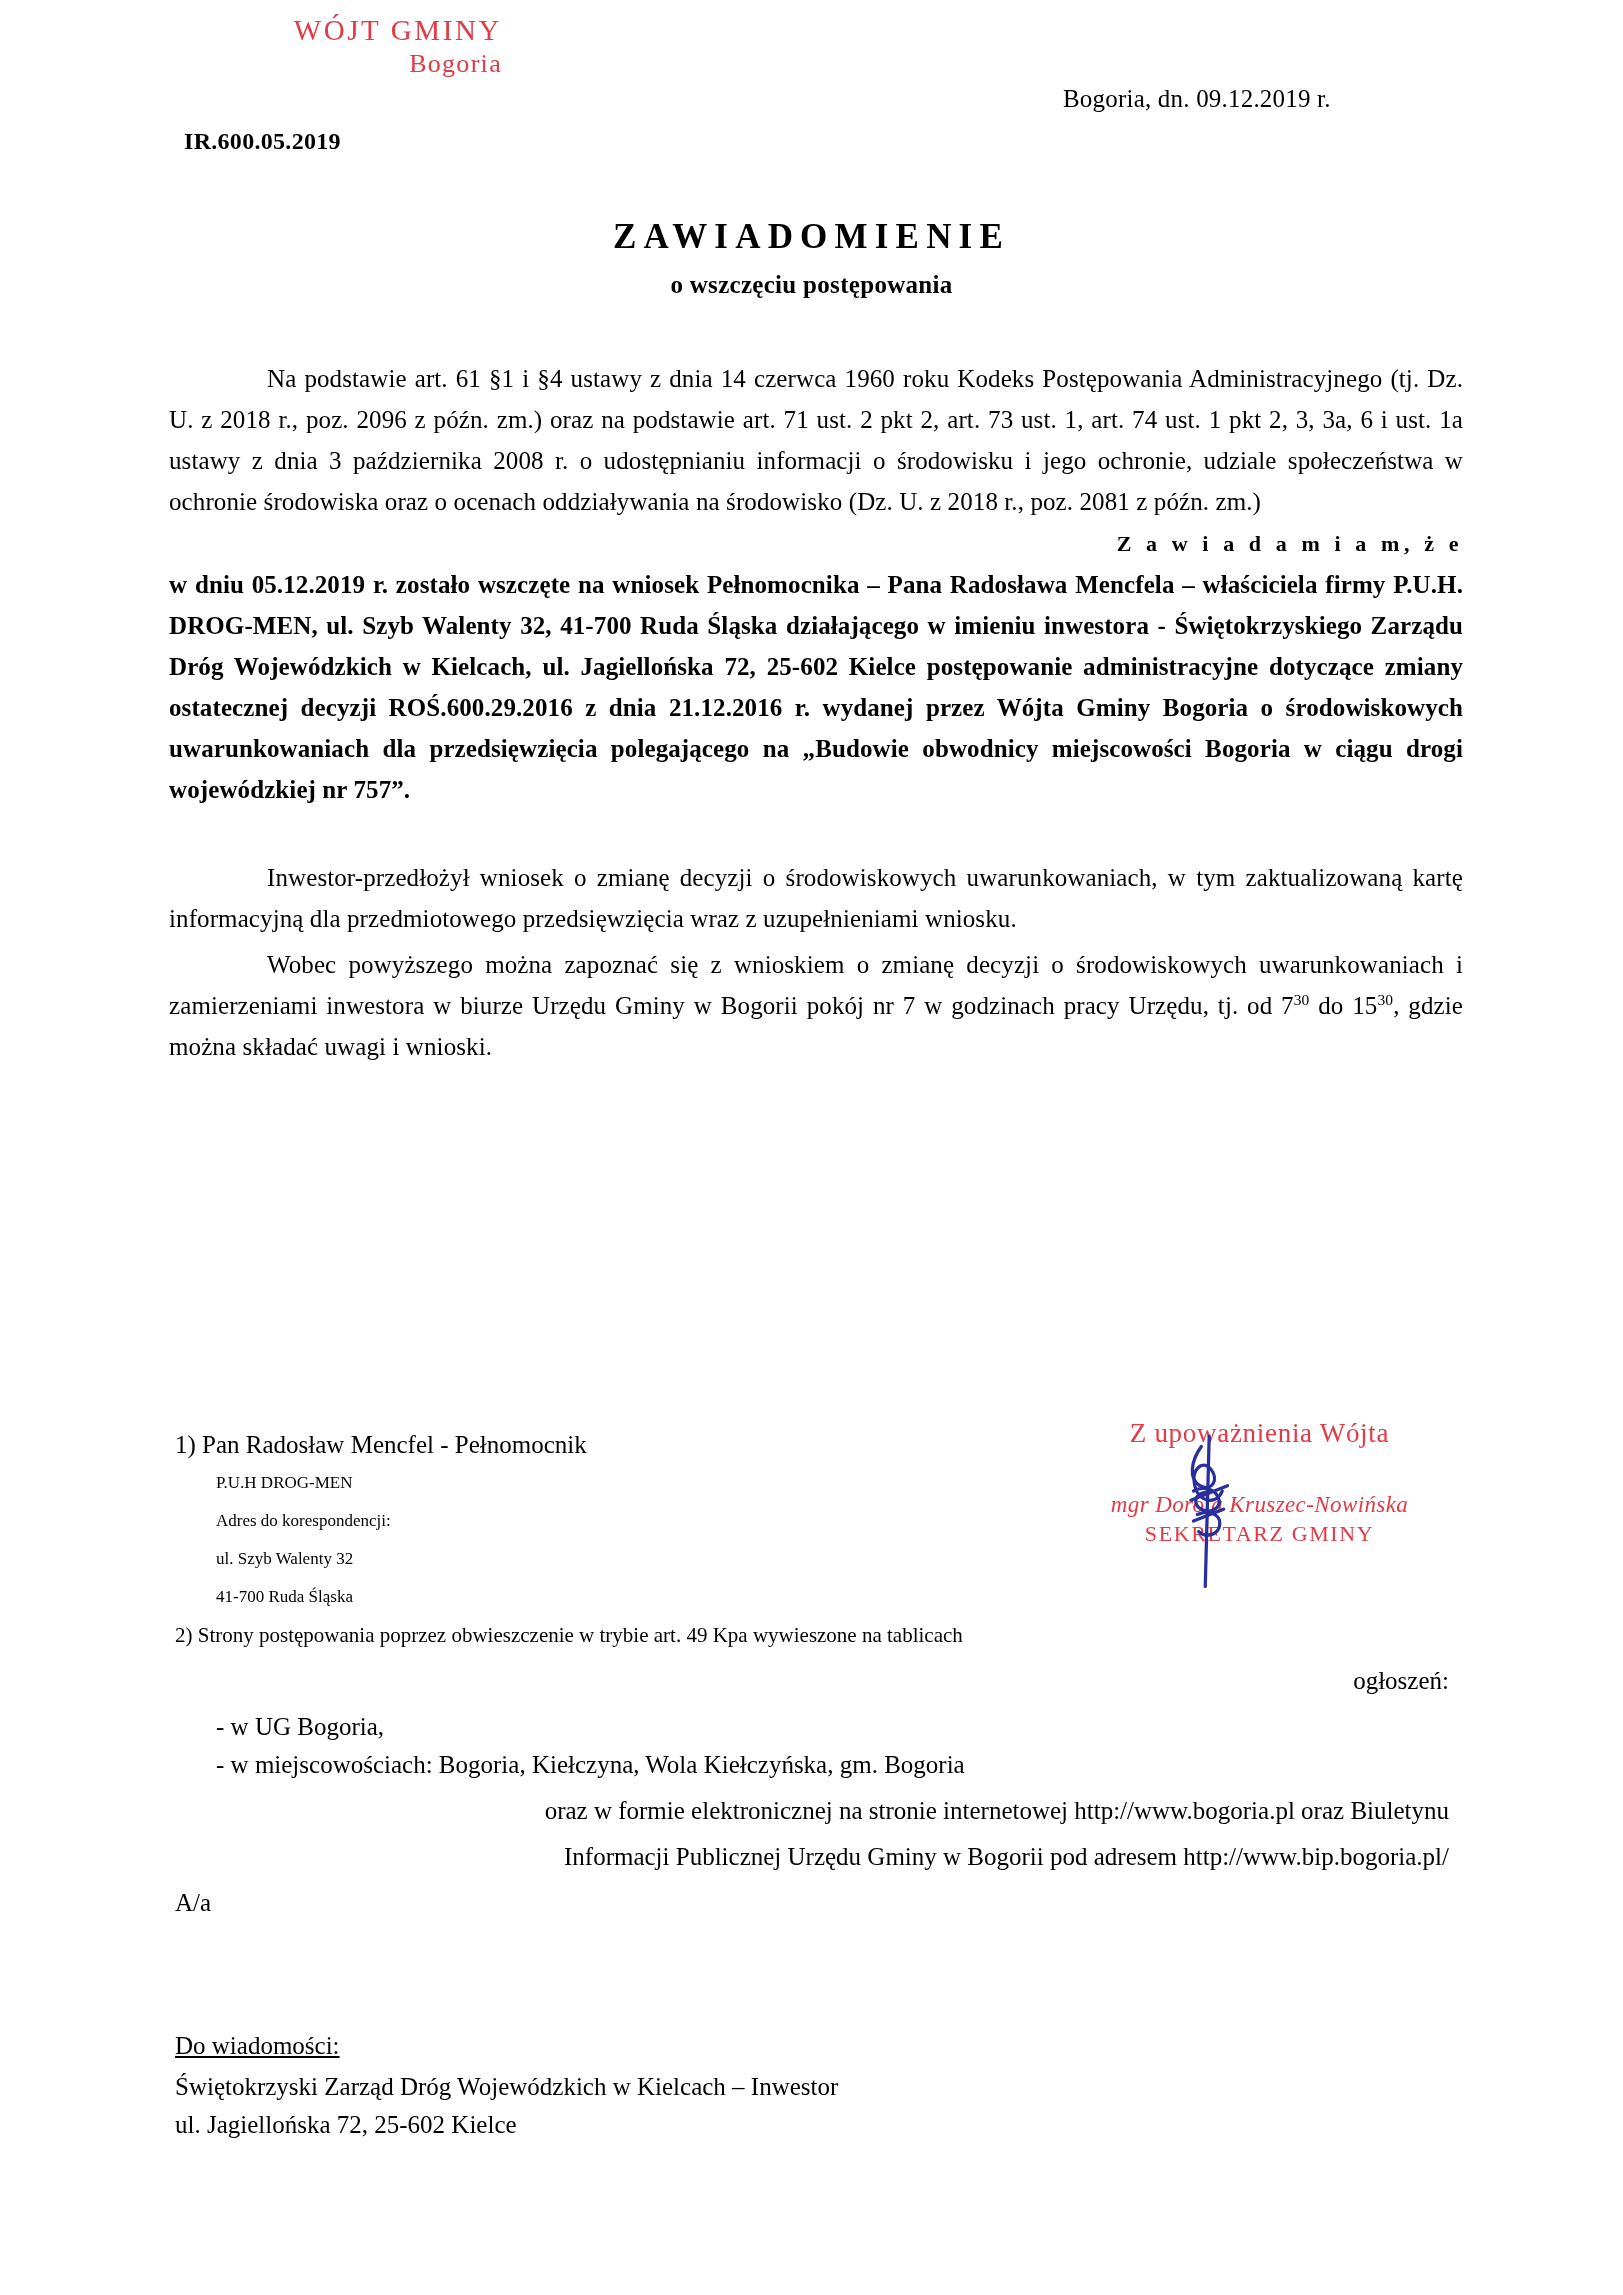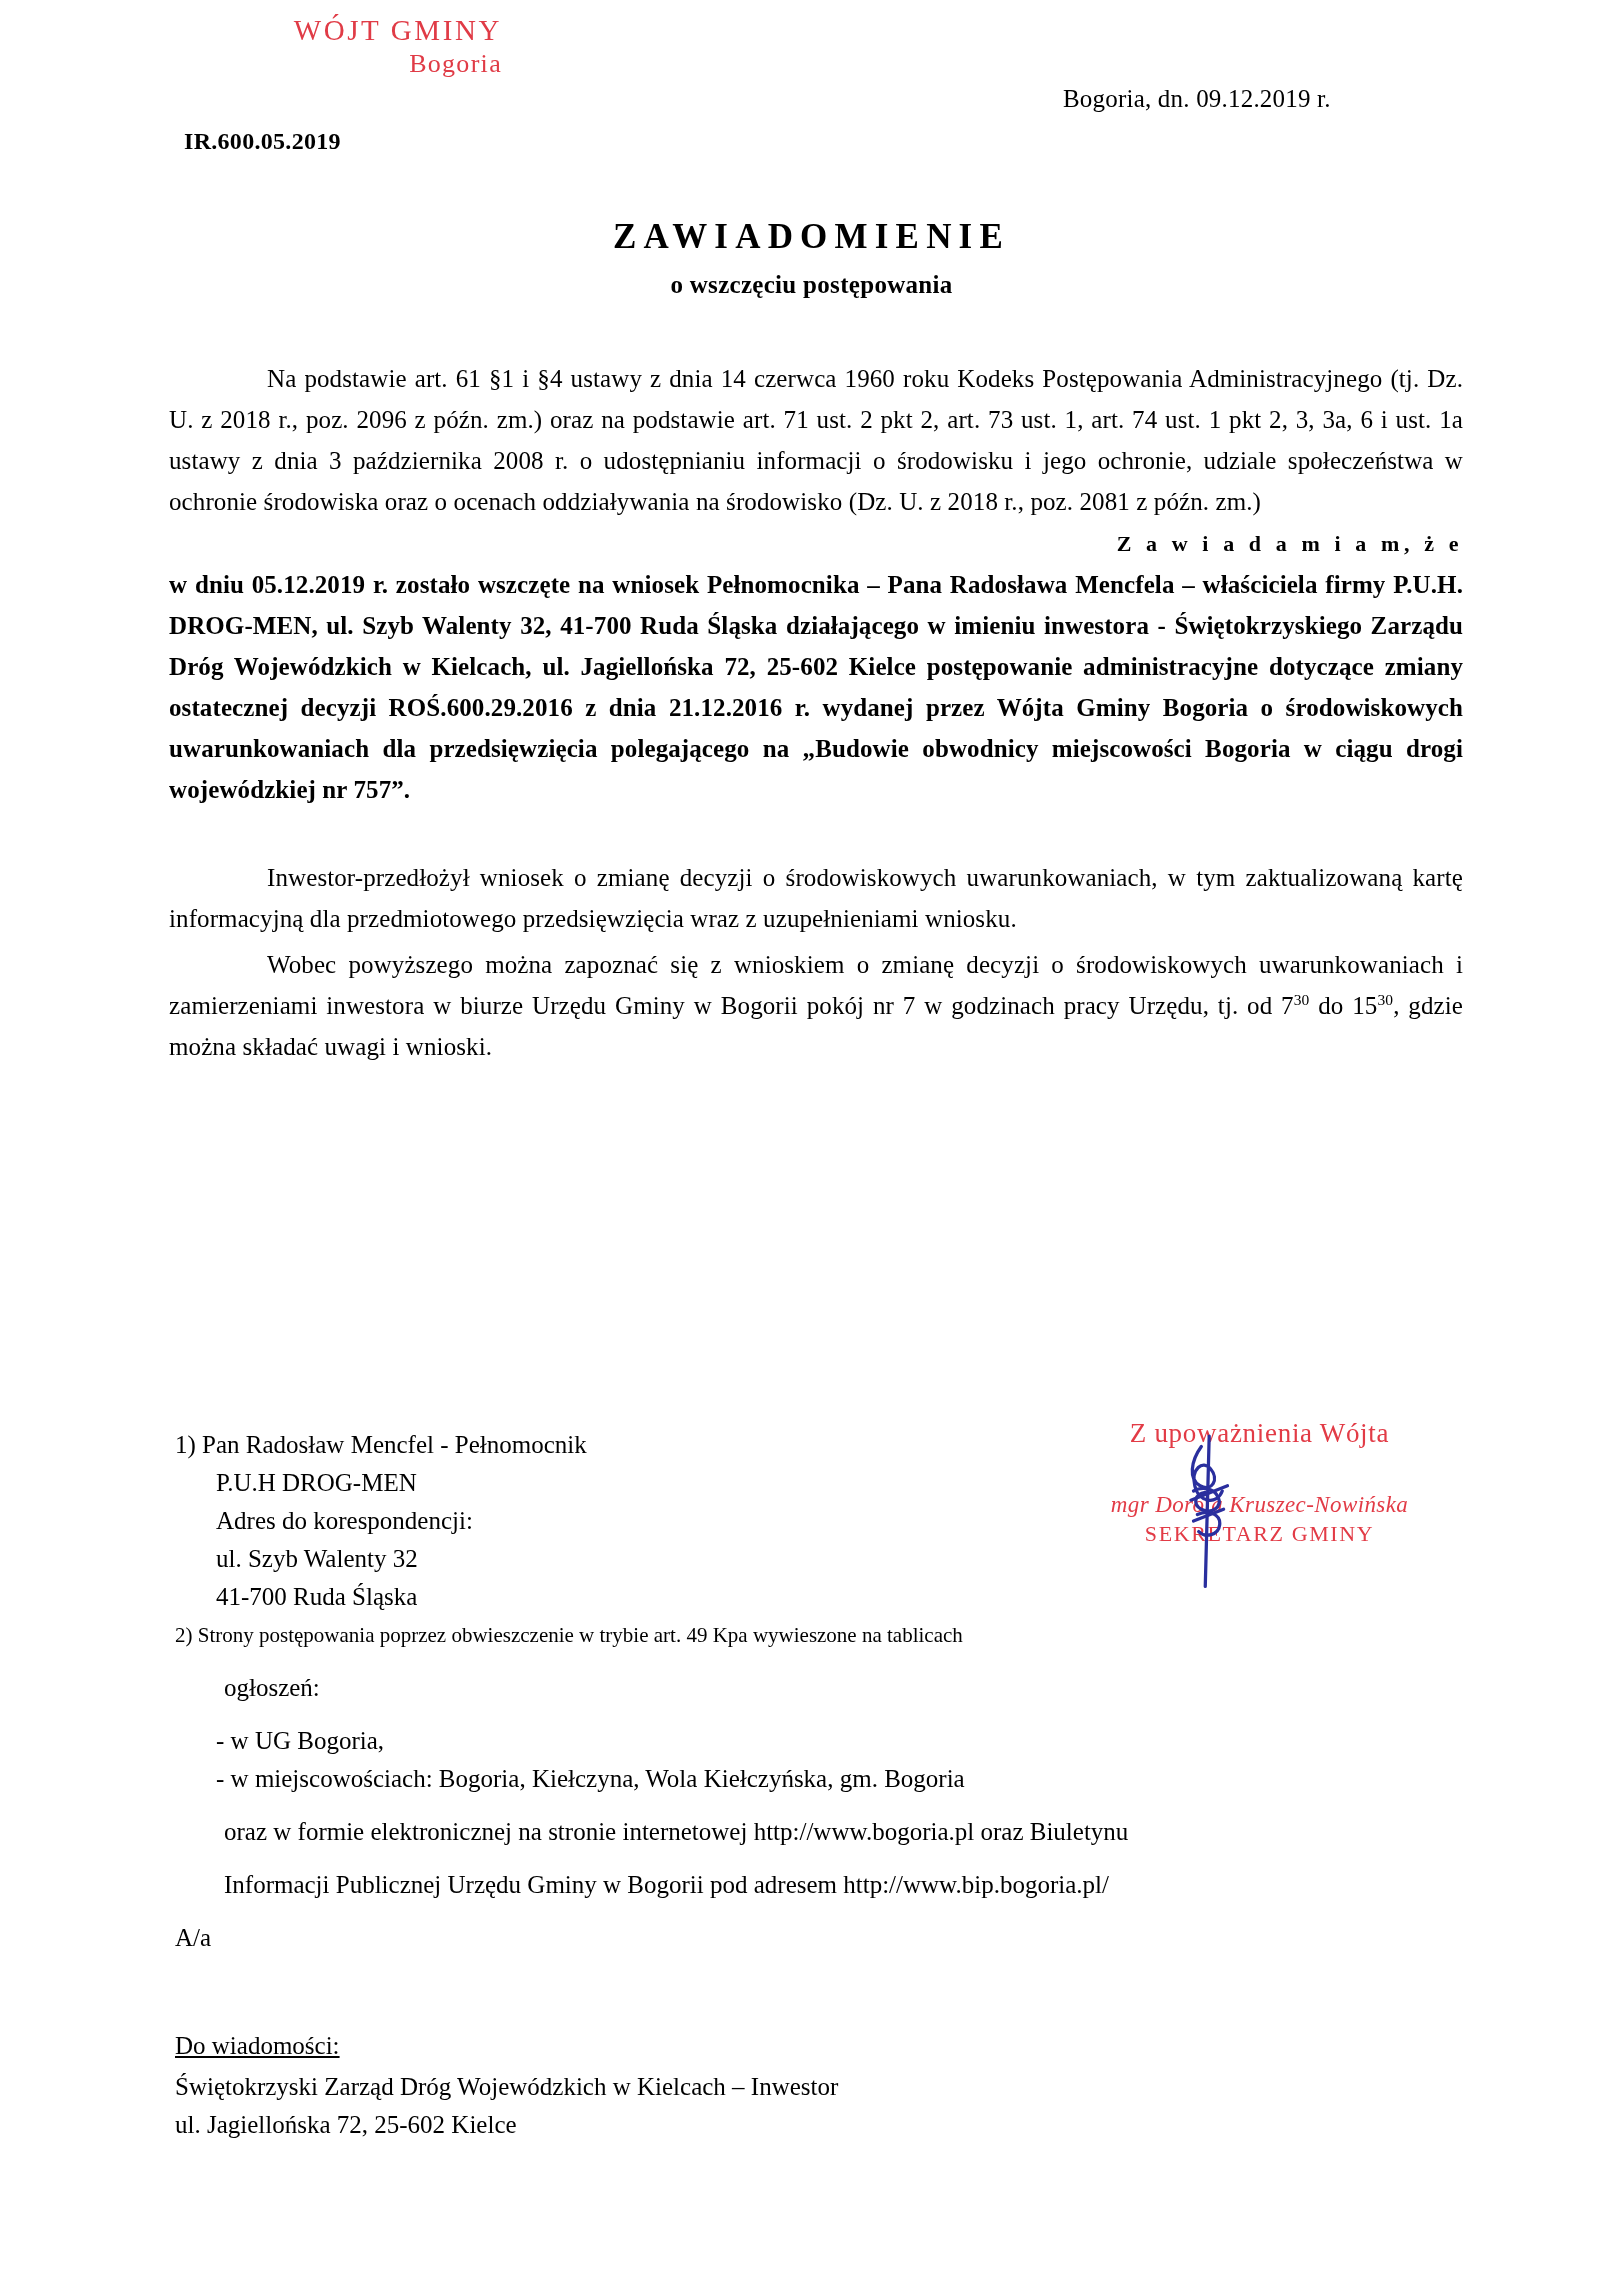--- a/index.html
+++ b/index.html
@@ -189,36 +189,37 @@
     text-decoration: underline;
     display: inline-block;
     margin: 0 0 7.9px 0;
   }
   .recipient-item {
     font-size: 25px;
     line-height: 38px;
     margin: 0;
   }
   .recipient-sub {
-    font-size: 25px;
+    font-size: 17px;
     line-height: 38px;
     margin: 0;
     padding-left: 41px;
   }
   .recipient-wrap {
     font-size: 21px;
     line-height: 38px;
     margin: 0;
     text-align: left;
   }
   .recipient-cont {
     font-size: 25px;
     line-height: 38px;
-    margin: 15px;
+    margin: 8px;
     padding-left: 34px;
+    text-align: right;
   }
   .bullet-line {
     font-size: 25px;
     line-height: 38px;
     margin: 0;
     padding-left: 41px;
   }
   .archive-mark {
     font-size: 25px;
     line-height: 38px;

